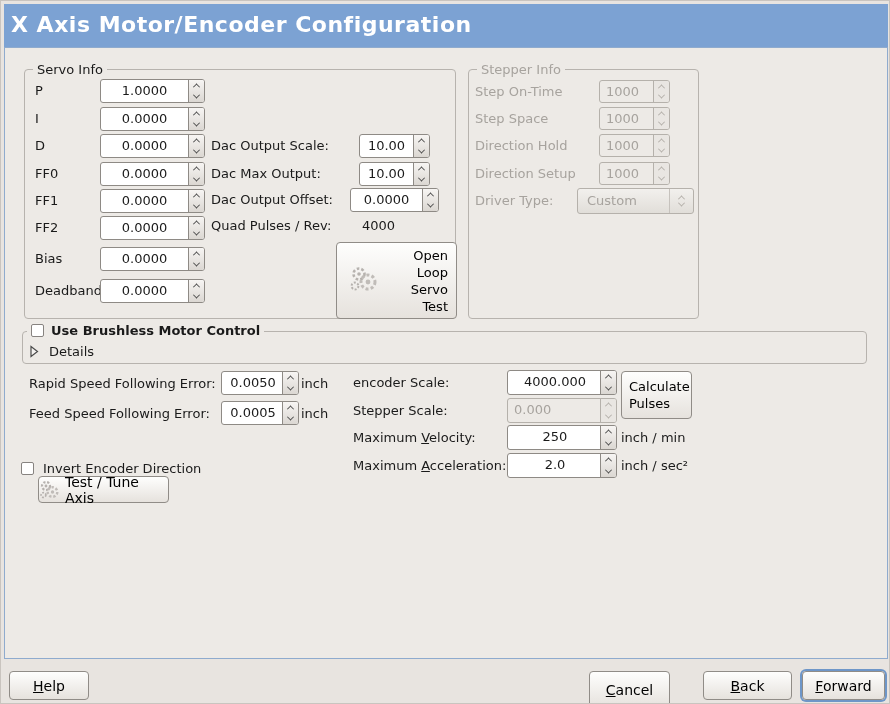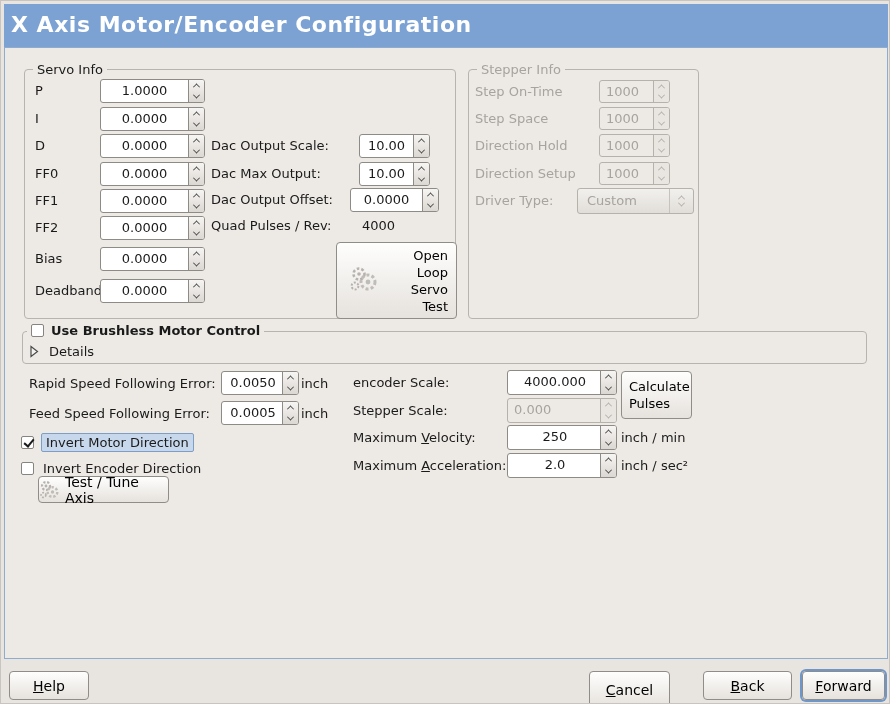--- a/index.html
+++ b/index.html
@@ -409,24 +409,20 @@
               <i class="ch up"></i>
             </span>
             <span class="h">
               <i class="ch dn"></i>
             </span>
           </span>
       </div>
       <span class="lbl" style="margin-left:4px">inch / sec²</span>
     </div>
 
-    <div class="row" style="left:16px;top:383px;height:22px;gap:7px">
-      <span class="cb checked" style="position:relative"></span>
-      <span class="lbl hl" style="position:static">Invert Motor Direction</span>
-    </div>
 
     <div class="row" style="left:16px;top:409px;height:22px;gap:9px">
       <span class="cb" style="position:relative"></span>
       <span class="lbl" style="position:static">Invert Encoder Direction</span>
     </div>
 
     <div class="btn" style="left:33px;top:428px;width:131px;height:27px;gap:5px;font-size:14px">
       <span style="display:flex">
         <svg width="21" height="21" viewBox="0 0 21 21">
           <circle cx="7" cy="7" r="4" fill="none" stroke="#B6B2AE" stroke-width="2.2" stroke-dasharray="2.2 1.7"></circle>

